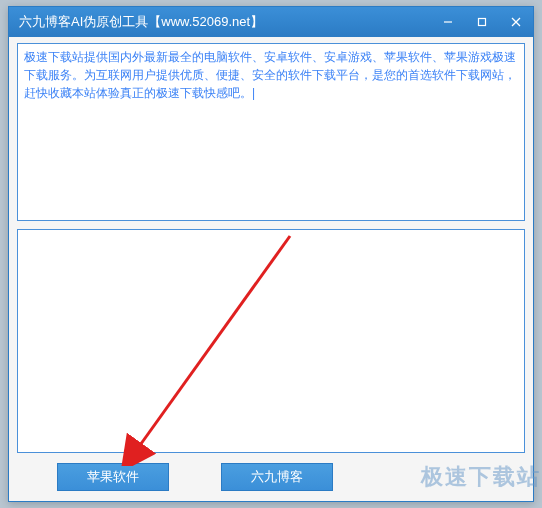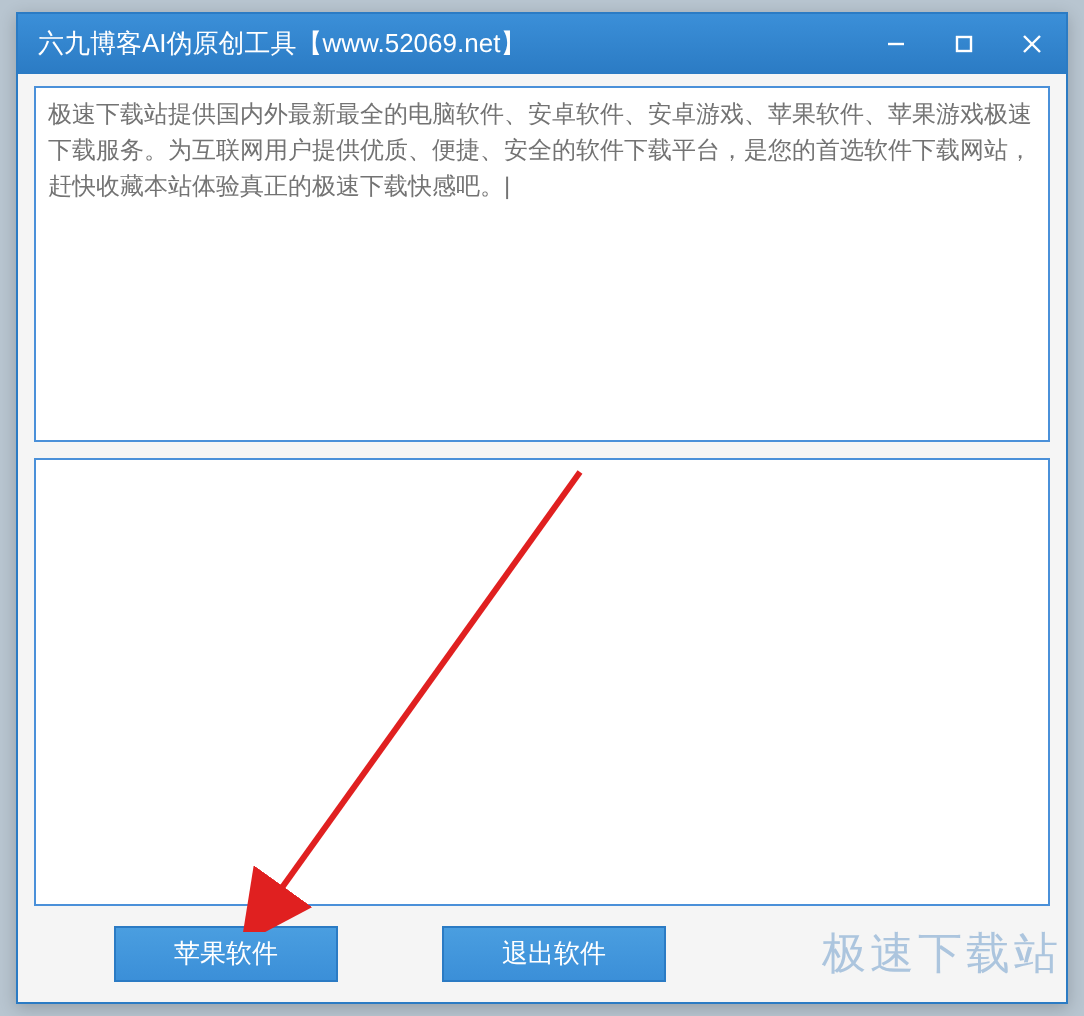--- a/index.html
+++ b/index.html
@@ -56,21 +56,21 @@
       padding: 6px 8px 8px 8px;
     }
     .text-panel {
       width: 100%;
       background: #fff;
       border: 1px solid #4a90d9;
       font-size: 12px;
       line-height: 1.5;
       padding: 4px 6px;
       font-family: SimSun, sans-serif;
-      color: #737373;
+      color: #3b82f6;
       overflow: auto;
       resize: none;
     }
     .panel-top {
       height: 178px;
       margin-bottom: 8px;
     }
     .panel-bottom {
       height: 224px;
       margin-bottom: 10px;
@@ -97,24 +97,24 @@
       position: absolute;
       top: 226px;
       left: 120px;
       width: 180px;
       height: 240px;
       pointer-events: none;
     }
     .watermark {
       position: absolute;
       bottom: 16px;
-      right: 11px;
+      right: 1px;
       font-size: 22px;
       color: rgba(100, 150, 200, 0.5);
-      font-weight: normal;
+      font-weight: bold;
       letter-spacing: 2px;
       font-family: "Microsoft YaHei", sans-serif;
       pointer-events: none;
     }
   </style>
 </head>
 <body>
 
 <div class="window">
   <div class="titlebar">
@@ -137,21 +137,21 @@
           </svg>
       </div>
     </div>
   </div>
 
   <div class="content">
     <div class="text-panel panel-top">极速下载站提供国内外最新最全的电脑软件、安卓软件、安卓游戏、苹果软件、苹果游戏极速下载服务。为互联网用户提供优质、便捷、安全的软件下载平台，是您的首选软件下载网站，赶快收藏本站体验真正的极速下载快感吧。|</div>
     <div class="text-panel panel-bottom"></div>
     <div class="button-row">
       <button class="action-btn">苹果软件</button>
-      <button class="action-btn">退出软件</button>
+      <button class="action-btn">六九博客</button>
     </div>
   </div>
 </div>
 
 <svg class="arrow" viewBox="0 0 180 240">
   <defs>
     <marker id="arrowhead" markerWidth="12" markerHeight="12" refX="2" refY="6" orient="auto">
       <polygon points="0 0, 12 6, 0 12" fill="#e02020"></polygon>
     </marker>
   </defs>

